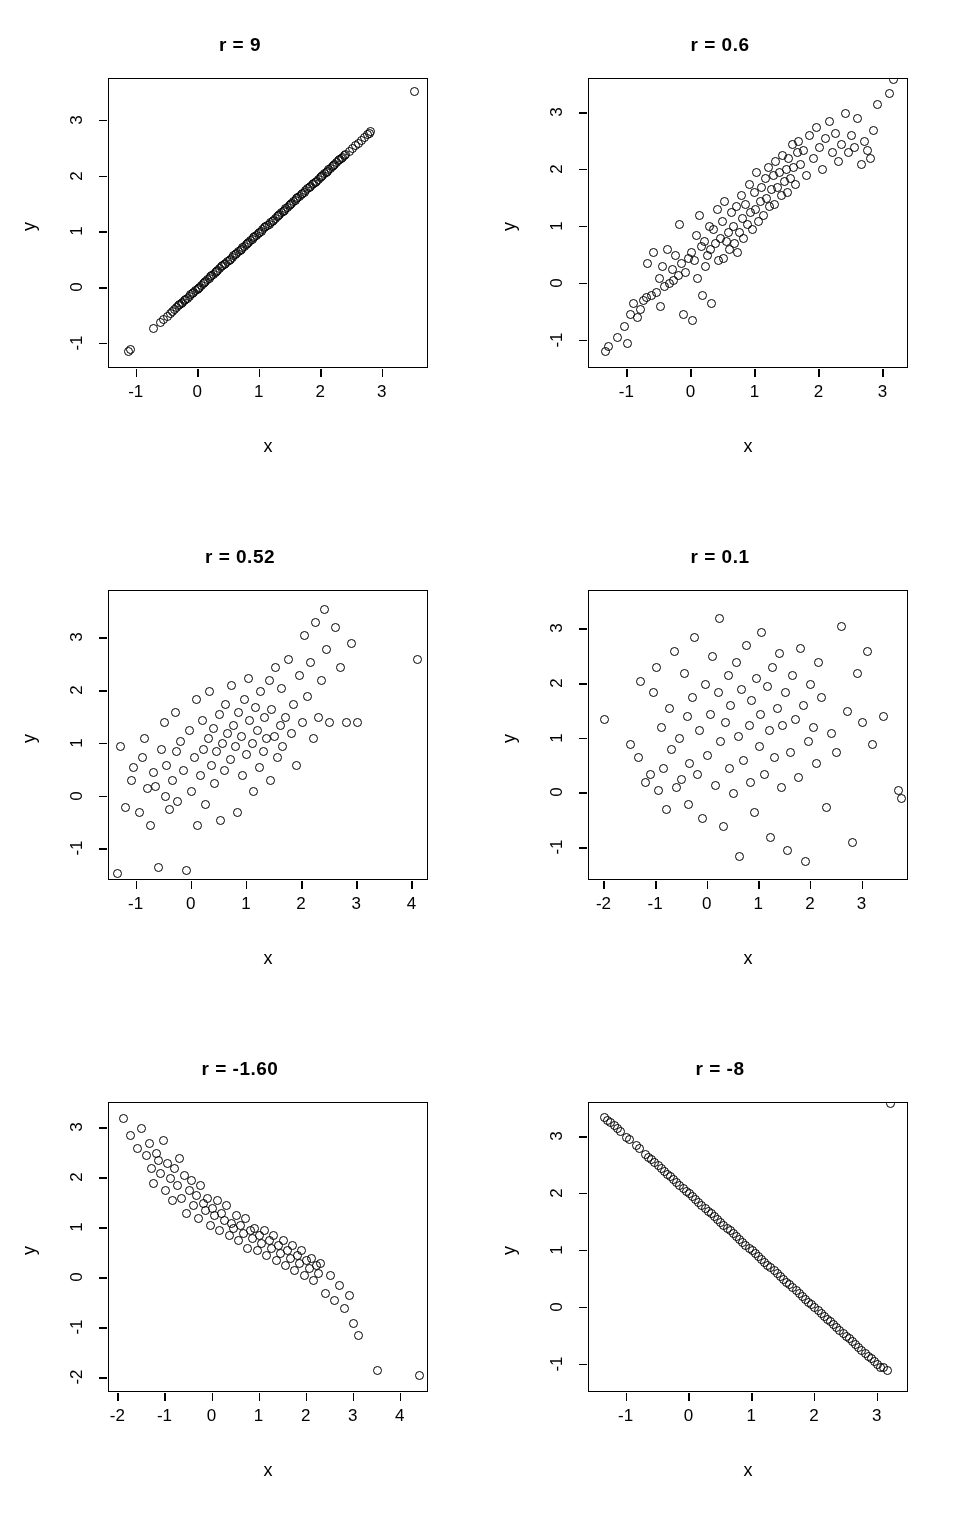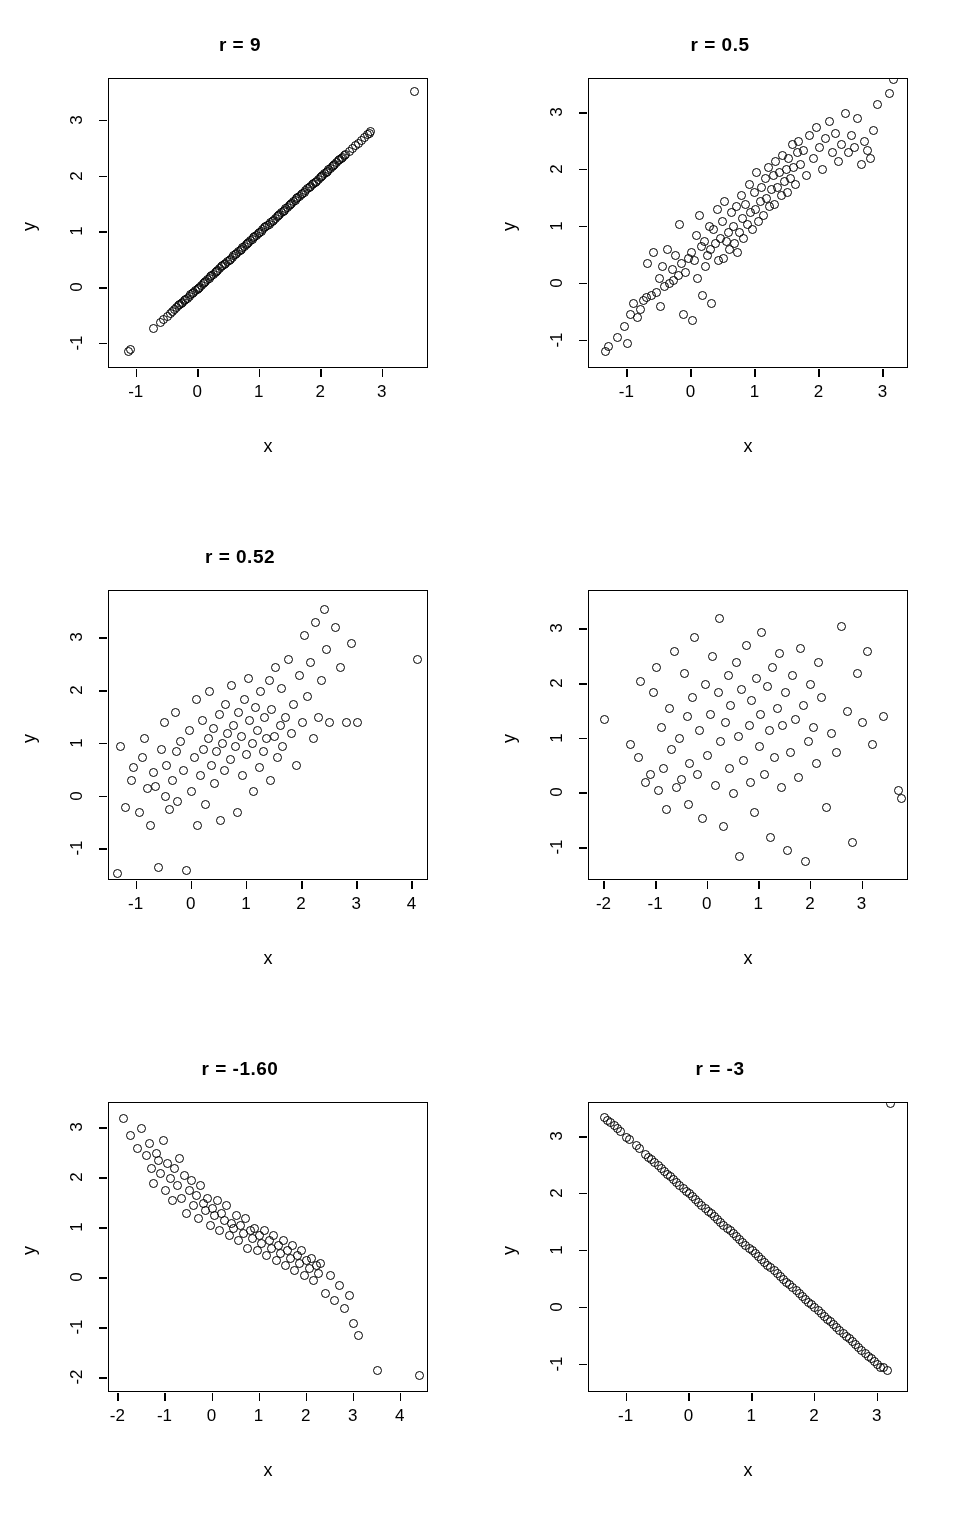--- a/index.html
+++ b/index.html
@@ -273,21 +273,21 @@
       <div class="ytick-mark" style="top: 175.596px;"></div>
       <div class="ytick-label" style="top: 165.596px;"><span>2</span></div>
       <div class="ytick-mark" style="top: 119.827px;"></div>
       <div class="ytick-label" style="top: 109.827px;"><span>3</span></div>
       <div class="xlab">x</div>
       <div class="ylab">
         <span>y</span>
       </div>
     </div>
     <div class="panel">
-      <div class="panel-title">r =  0.5</div>
+      <div class="panel-title">r =  0.6</div>
       <div class="plot-area">
         <div class="pt" style="left: 16px; top: 272.94px;"></div>
         <div class="pt" style="left: 19.2px; top: 267.25px;"></div>
         <div class="pt" style="left: 28.8px; top: 258.73px;"></div>
         <div class="pt" style="left: 35.2px; top: 247.35px;"></div>
         <div class="pt" style="left: 38.4px; top: 264.41px;"></div>
         <div class="pt" style="left: 41.6px; top: 235.98px;"></div>
         <div class="pt" style="left: 44.8px; top: 224.61px;"></div>
         <div class="pt" style="left: 48px; top: 238.82px;"></div>
         <div class="pt" style="left: 51.2px; top: 230.29px;"></div>
@@ -557,20 +557,21 @@
       <div class="ytick-mark" style="top: 178.182px;"></div>
       <div class="ytick-label" style="top: 168.182px;"><span>2</span></div>
       <div class="ytick-mark" style="top: 125.455px;"></div>
       <div class="ytick-label" style="top: 115.455px;"><span>3</span></div>
       <div class="xlab">x</div>
       <div class="ylab">
         <span>y</span>
       </div>
     </div>
     <div class="panel">
+      <div class="panel-title">r =  0.1</div>
       <div class="plot-area">
         <div class="pt" style="left: 15.48px; top: 128.58px;"></div>
         <div class="pt" style="left: 41.29px; top: 153.21px;"></div>
         <div class="pt" style="left: 49.03px; top: 166.89px;"></div>
         <div class="pt" style="left: 51.61px; top: 90.28px;"></div>
         <div class="pt" style="left: 56.77px; top: 191.51px;"></div>
         <div class="pt" style="left: 61.94px; top: 183.3px;"></div>
         <div class="pt" style="left: 64.52px; top: 101.23px;"></div>
         <div class="pt" style="left: 67.1px; top: 76.6px;"></div>
         <div class="pt" style="left: 69.68px; top: 199.72px;"></div>
@@ -804,21 +805,21 @@
       <div class="ytick-mark" style="top: 153px;"></div>
       <div class="ytick-label" style="top: 143px;"><span>2</span></div>
       <div class="ytick-mark" style="top: 103px;"></div>
       <div class="ytick-label" style="top: 93px;"><span>3</span></div>
       <div class="xlab">x</div>
       <div class="ylab">
         <span>y</span>
       </div>
     </div>
     <div class="panel">
-      <div class="panel-title">r =  -3</div>
+      <div class="panel-title">r =  -8</div>
       <div class="plot-area">
         <div class="pt" style="left: 15.69px; top: 14.22px;"></div>
         <div class="pt" style="left: 18.82px; top: 17.06px;"></div>
         <div class="pt" style="left: 21.96px; top: 19.9px;"></div>
         <div class="pt" style="left: 25.1px; top: 22.75px;"></div>
         <div class="pt" style="left: 28.24px; top: 25.59px;"></div>
         <div class="pt" style="left: 31.37px; top: 28.43px;"></div>
         <div class="pt" style="left: 37.65px; top: 34.12px;"></div>
         <div class="pt" style="left: 40.78px; top: 36.96px;"></div>
         <div class="pt" style="left: 47.06px; top: 42.65px;"></div>

